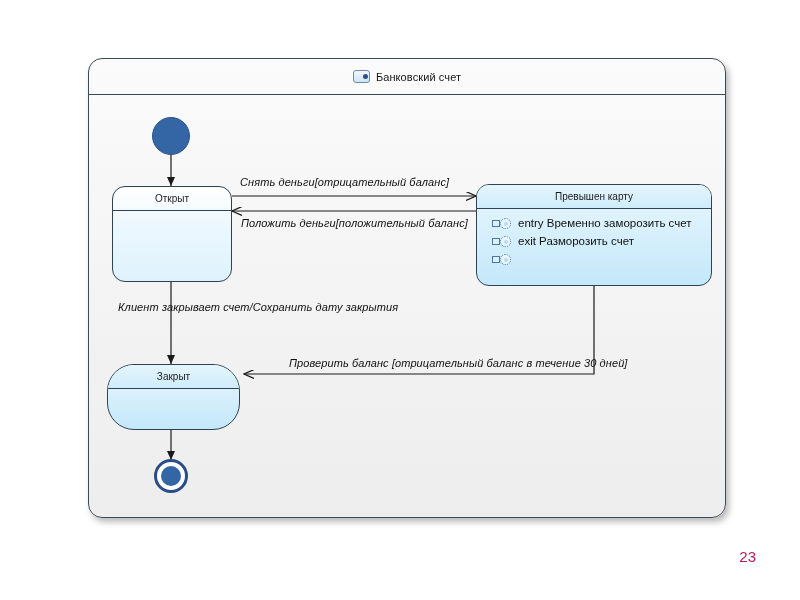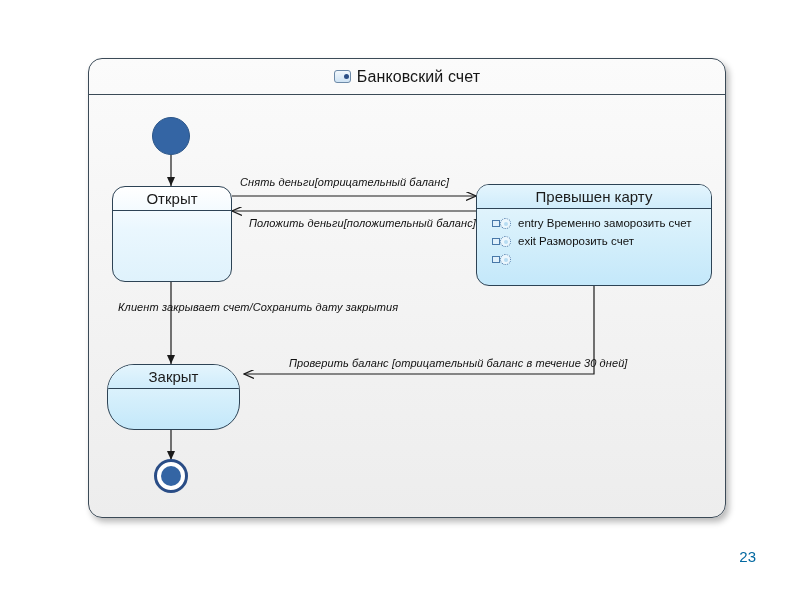--- a/index.html
+++ b/index.html
@@ -54,21 +54,21 @@
     content: "";
     position: absolute;
     right: 1px;
     top: 2.5px;
     width: 5px;
     height: 5px;
     border-radius: 50%;
     background: #2b4f86;
   }
   #frame-title-text {
-    font-size: 16px;
+    font-size: 11px;
     color: #161616;
     letter-spacing: 0.1px;
     white-space: nowrap;
   }
 
   
   #connectors {
     position: absolute;
     left: 0;
     top: 0;
@@ -120,21 +120,21 @@
     background: linear-gradient(180deg, #ffffff 0%, #eaf7fe 45%, #dff2fc 100%);
   }
   .state-blue {
     background: linear-gradient(180deg, #e9f7fd 0%, #d2eefb 60%, #c4e8fa 100%);
   }
   .state-name {
     height: 24px;
     display: flex;
     align-items: center;
     justify-content: center;
-    font-size: 15px;
+    font-size: 10px;
     color: #1b1b1b;
     border-bottom: 1.4px solid #2d4355;
     box-sizing: border-box;
   }
   .state-name.blue-head {
     background: linear-gradient(180deg, #e4f5fd 0%, #cfecfb 100%);
   }
   .state-body {
     padding: 5px 7px 5px 7px;
   }
@@ -203,21 +203,21 @@
     white-space: nowrap;
     letter-spacing: 0.1px;
   }
 
   
   #page-number {
     position: absolute;
     right: 44px;
     top: 548px;
     font-size: 15px;
-    color: #0369a1;
+    color: #be185d;
   }
 </style>
 </head>
 <body>
 
 <div id="diagram-frame">
   <div id="frame-title-bar">
     <span id="frame-title-icon"></span>
     <span id="frame-title-text">Банковский счет</span>
   </div>
@@ -280,19 +280,19 @@
     </div>
   </div>
 </div>
 
 <div class="state state-blue" style="left:107px; top:364px; width:133px; height:66px;border-radius:27px;">
   <div class="state-name blue-head">Закрыт</div>
 </div>
 
 <div class="edge-label" style="left:240px; top:176px;">Снять деньги[отрицательный баланс]</div>
 
-<div class="edge-label" style="left:249px; top:217px;">Положить деньги[положительный баланс]</div>
+<div class="edge-label" style="left:241px; top:217px;">Положить деньги[положительный баланс]</div>
 
 <div class="edge-label" style="left:118px; top:301px;">Клиент закрывает счет/Сохранить дату закрытия</div>
 
 <div class="edge-label" style="left:289px; top:357px;">Проверить баланс [отрицательный баланс в течение 30 дней]</div>
 
 <div id="page-number">23</div>
 
 </body></html>

